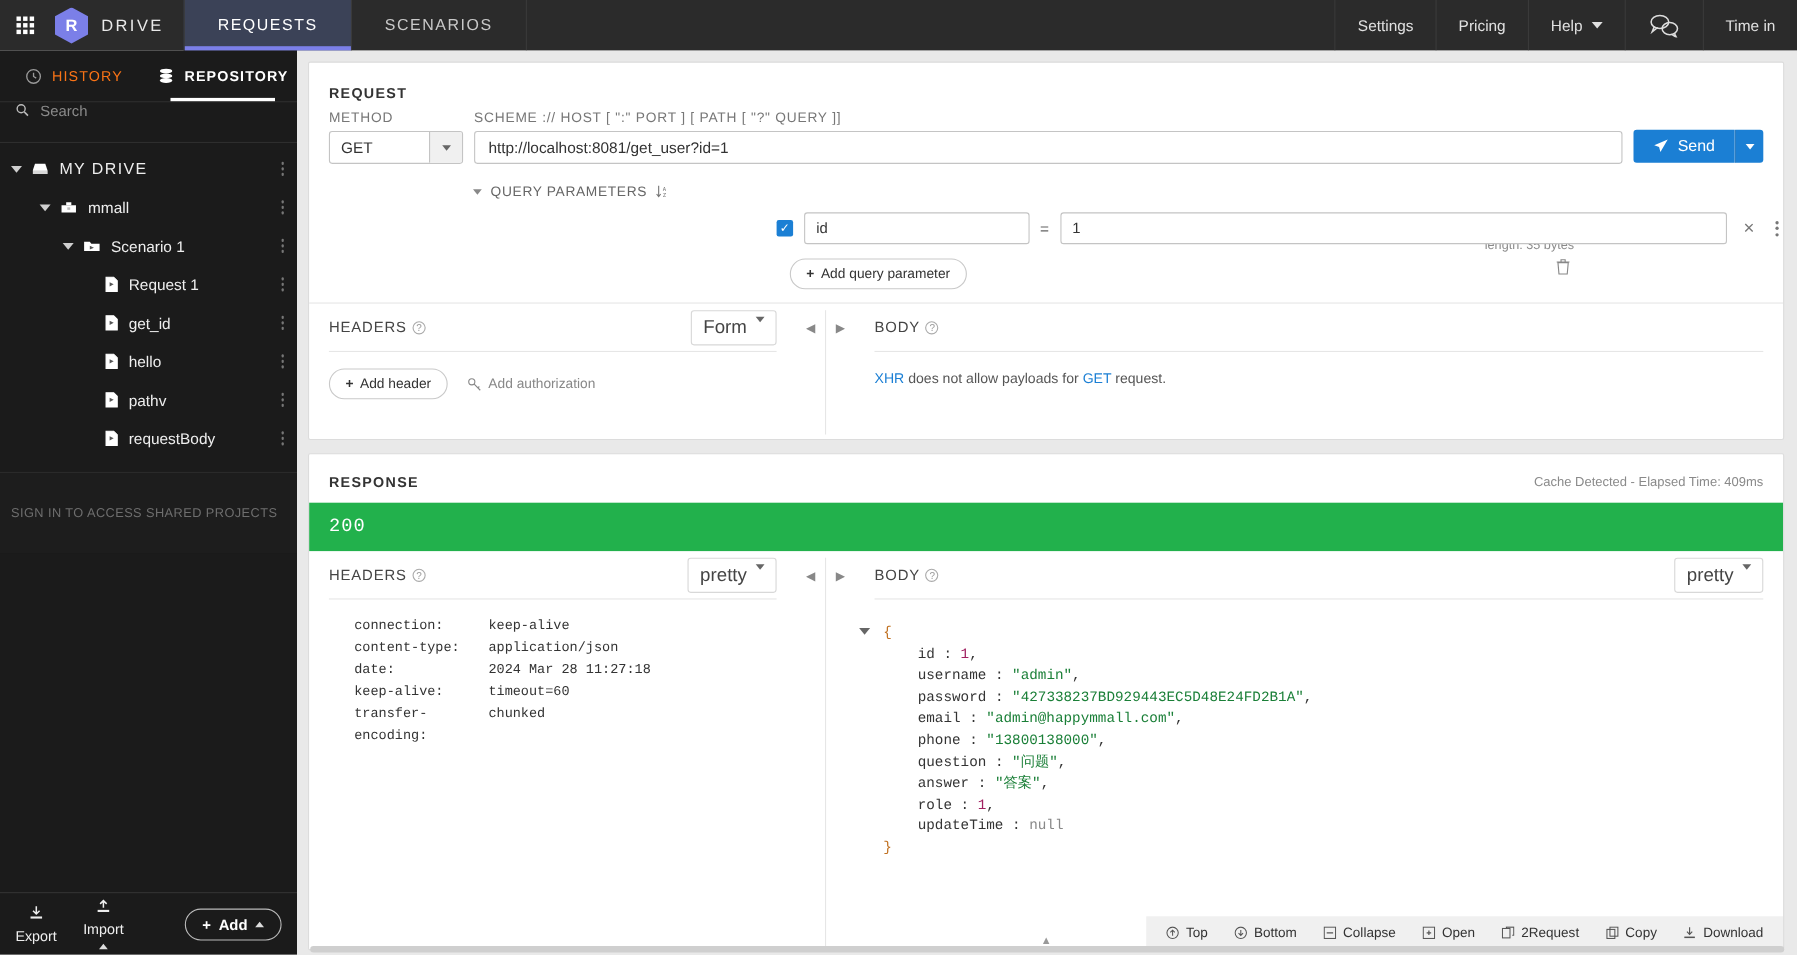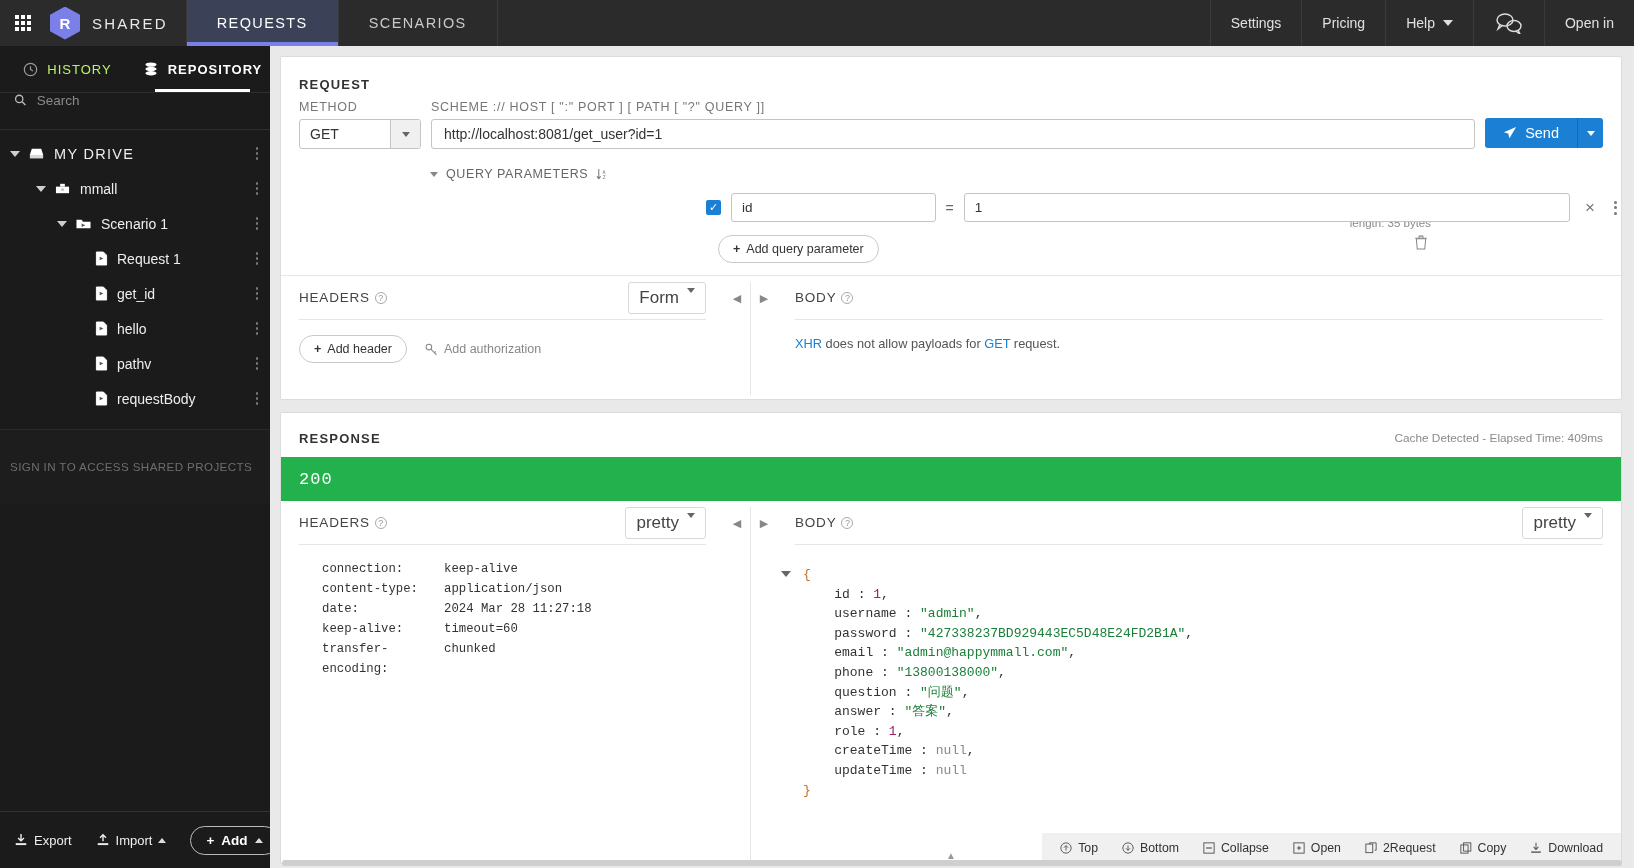--- a/index.html
+++ b/index.html
@@ -59,21 +59,21 @@
   }
 
   
   .sidebar {
     position: absolute; top: 46px; left: 0; width: 270px; height: 822px;
     background: #1b1b1b; color: #ddd; display: flex; flex-direction: column;
   }
   .side-tabs { display: flex; height: 47px; border-bottom: 1px solid #2e2e2e; }
   .side-tab {
     flex: 1; display: flex; align-items: center; justify-content: center;
-    gap: 9px; font-size: 13px; letter-spacing: 1px; color: #bef264;
+    gap: 9px; font-size: 13px; letter-spacing: 1px; color: #f97316;
     cursor: pointer; position: relative;
   }
   .side-tab.active { color: #fff; font-weight: bold; }
   .side-tab.active::after {
     content: ""; position: absolute; left: 20px; right: 20px; bottom: 0;
     height: 3px; background: #fff;
   }
   .search-row {
     height: 37px; display: flex; align-items: flex-start; gap: 10px;
     padding: 0 14px; border-bottom: 1px solid #2e2e2e;
@@ -108,21 +108,21 @@
     color: #6e6e6e; letter-spacing: .4px; border-top: 1px solid #2a2a2a;
     background: #1d1d1d;
   }
   .sidebar-grow { flex: 1; }
   .sidebar-footer {
     height: 57px; border-top: 1px solid #333; display: flex;
     align-items: center; padding: 0 14px; gap: 24px;
   }
   .foot-btn {
     display: flex; align-items: center; gap: 6px; font-size: 13px;
-    color: #eee; cursor: pointer;
+    color: #eee; cursor: pointer; flex-direction: column;
   }
   .add-btn {
     margin-left: auto; display: flex; align-items: center; gap: 7px;
     border: 1px solid #bbb; border-radius: 16px; padding: 6px 15px;
     font-size: 13.5px; color: #fff; cursor: pointer; font-weight: bold;
   }
   .caret-up-sm {
     width: 0; height: 0;
     border-left: 4px solid transparent; border-right: 4px solid transparent;
     border-bottom: 5px solid #ddd;
@@ -342,21 +342,21 @@
           <i></i>
           <i></i>
           <i></i>
           <i></i>
       </div>
     </div>
     <div class="brand">
       <div class="hexlogo">
         <span>R</span>
       </div>
-      <div class="brand-name">SHARED</div>
+      <div class="brand-name">DRIVE</div>
     </div>
     <div class="main-tabs">
       <div class="main-tab active">
         <span>REQUESTS</span>
       </div>
       <div class="main-tab">
         <span>SCENARIOS</span>
       </div>
     </div>
     <div class="topbar-spacer"></div>
@@ -373,21 +373,21 @@
       </div>
       <div class="top-link">
         <svg width="30" height="22" viewBox="0 0 30 22">
           <ellipse cx="11" cy="8" rx="8" ry="6" fill="none" stroke="#ddd" stroke-width="1.4"></ellipse>
           <path d="M6 12 L4 17 L9 13" fill="none" stroke="#ddd" stroke-width="1.4"></path>
           <ellipse cx="20" cy="14" rx="7" ry="5.5" fill="none" stroke="#ddd" stroke-width="1.4"></ellipse>
           <path d="M24 18 L26 22 L21.5 19" fill="none" stroke="#ddd" stroke-width="1.4"></path>
         </svg>
       </div>
       <div class="top-link">
-        <span>Open in</span>
+        <span>Time in</span>
       </div>
     </div>
   </div>
 
   <div class="sidebar">
     <div class="side-tabs">
       <div class="side-tab">
         <svg width="15" height="15" viewBox="0 0 16 16">
           <circle cx="8" cy="8" r="6.6" fill="none" stroke="#9a9a9a" stroke-width="1.3"></circle>
           <path d="M8 4.4 V8 L10.6 9.6" fill="none" stroke="#9a9a9a" stroke-width="1.3"></path>
@@ -745,21 +745,20 @@
             <span class="tog"></span>
             <div class="jline"><span class="jbrace">{</span></div>
             <div class="jline">    <span class="jkey">id</span> : <span class="jnum">1</span>,</div>
             <div class="jline">    <span class="jkey">username</span> : <span class="jstr">"admin"</span>,</div>
             <div class="jline">    <span class="jkey">password</span> : <span class="jstr">"427338237BD929443EC5D48E24FD2B1A"</span>,</div>
             <div class="jline">    <span class="jkey">email</span> : <span class="jstr">"admin@happymmall.com"</span>,</div>
             <div class="jline">    <span class="jkey">phone</span> : <span class="jstr">"13800138000"</span>,</div>
             <div class="jline">    <span class="jkey">question</span> : <span class="jstr">"问题"</span>,</div>
             <div class="jline">    <span class="jkey">answer</span> : <span class="jstr">"答案"</span>,</div>
             <div class="jline">    <span class="jkey">role</span> : <span class="jnum">1</span>,</div>
-            <div class="jline">    <span class="jkey">createTime</span> : <span class="jnull">null</span>,</div>
             <div class="jline">    <span class="jkey">updateTime</span> : <span class="jnull">null</span></div>
             <div class="jline"><span class="jbrace">}</span></div>
           </div>
         </div>
       </div>
 
       <div class="resp-toolbar">
         <span class="tb-item">
           <svg width="12" height="12" viewBox="0 0 14 14">
             <circle cx="7" cy="7" r="6" fill="none" stroke="#555" stroke-width="1.1"></circle>

